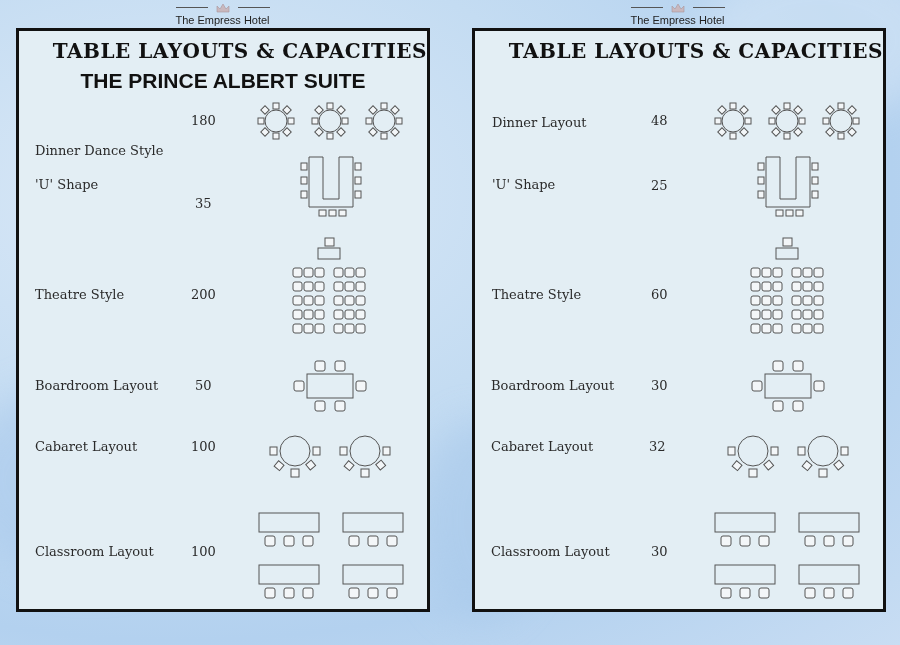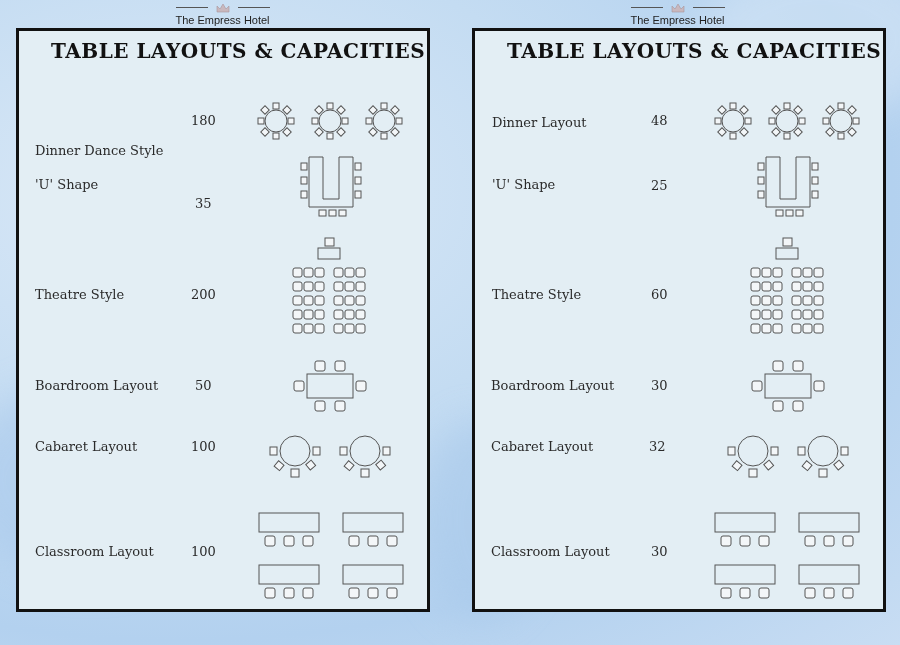--- a/index.html
+++ b/index.html
@@ -12,22 +12,22 @@
   .panel-wrap { position:absolute; top:0; width:440px; height:645px; }
   .brand { position:absolute; top:2px; left:0; width:100%; text-align:center; }
   .brand .crown-row { display:flex; justify-content:center; align-items:center; gap:8px; height:11px; }
   .brand .rule { width:32px; height:1px; background:#555; }
   .brand .crown { width:14px; height:10px; }
   .brand .name { font-family:"Liberation Sans", sans-serif; font-size:11px; color:#222; margin-top:1px; }
   .card {
     position:absolute; top:28px; height:584px;
     border:3px solid #111; background:#e3eef4; box-sizing:border-box;
   }
-  .title1 { position:absolute; top:8px; left:0; width:100%; text-align:left;
-    font-family:"DejaVu Serif", serif; font-weight:bold; font-size:20px; letter-spacing:0.5px; color:#111;padding-left:32px; }
+  .title1 { position:absolute; top:8px; left:0; width:100%; text-align:right;
+    font-family:"DejaVu Serif", serif; font-weight:bold; font-size:20px; letter-spacing:0.5px; color:#111; }
   .title2 { position:absolute; top:38px; left:0; width:100%; text-align:center;
     font-family:"Liberation Sans", sans-serif; font-weight:bold; font-size:21px; color:#111; }
   .row-label { position:absolute; font-family:"DejaVu Serif", serif; font-size:13px; color:#2a2a2a; white-space:nowrap; }
   .row-cap { position:absolute; font-family:"DejaVu Serif", serif; font-size:13px; color:#2a2a2a; }
   .diagram { position:absolute; }
   svg .ln { fill:none; stroke:#555; stroke-width:1; }
   svg .ch { fill:#f3f6f8; stroke:#555; stroke-width:1; }
 </style>
 </head>
 <body>
@@ -43,20 +43,21 @@
       <svg class="crown" viewBox="0 0 14 10">
           <path d="M1 9 L1 3 L4 6 L7 1 L10 6 L13 3 L13 9 Z" fill="#c9b8be" stroke="#a9969c" stroke-width=".6"></path>
         </svg>
       <span class="rule"></span>
     </div>
     <div class="name">The Empress Hotel</div>
   </div>
 
   <div class="card" style="left:16px;width:414px;">
     <div class="title1">TABLE LAYOUTS &amp; CAPACITIES</div>
+    <div class="title2">THE PRINCE ALBERT SUITE</div>
 
     <div class="row-label" style="left:16px;top:84px;margin-top:28px;">Dinner Dance Style</div>
     <div class="row-cap" style="left:172px;top:82px;">180</div>
     <div class="row-label" style="left:16px;top:146px;">'U' Shape</div>
     <div class="row-cap" style="left:176px;top:147px;margin-top:18px;">35</div>
     <div class="row-label" style="left:16px;top:256px;">Theatre Style</div>
     <div class="row-cap" style="left:172px;top:256px;">200</div>
     <div class="row-label" style="left:16px;top:347px;">Boardroom Layout</div>
     <div class="row-cap" style="left:176px;top:347px;">50</div>
     <div class="row-label" style="left:16px;top:408px;">Cabaret Layout</div>

